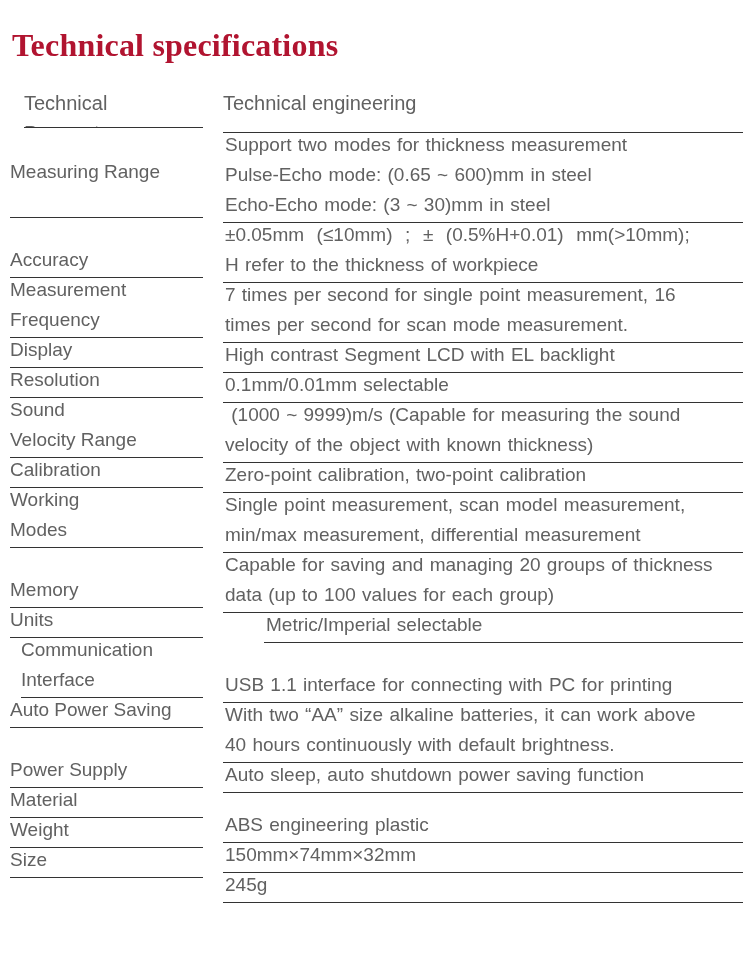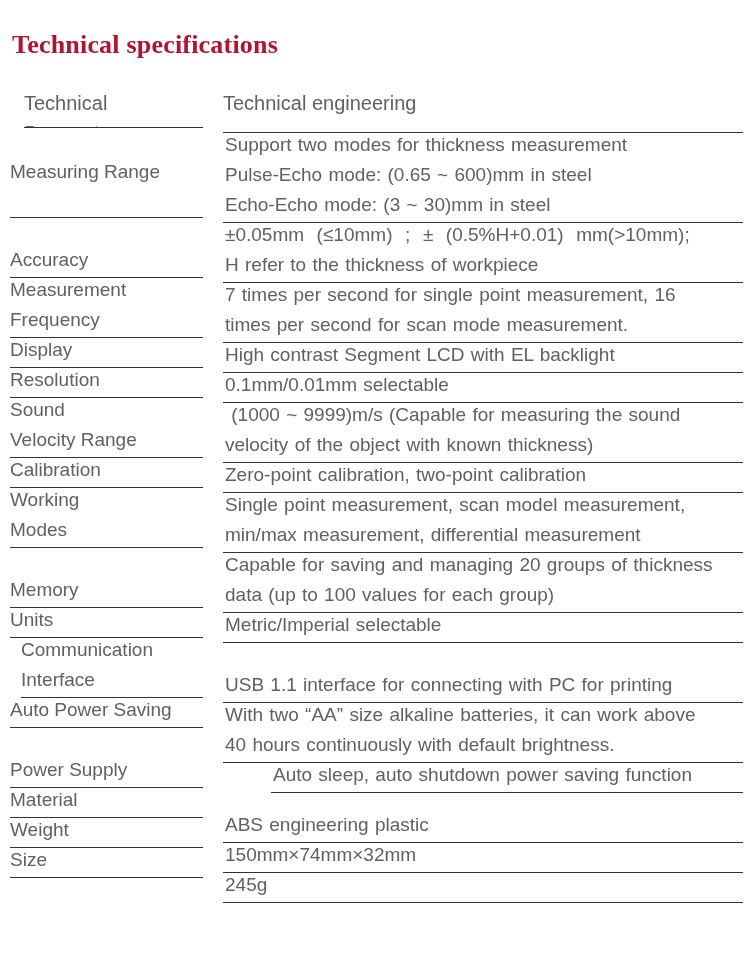--- a/index.html
+++ b/index.html
@@ -7,21 +7,21 @@
   body {
     width: 750px; height: 975px;
     font-family: "Liberation Sans", sans-serif;
     color: #616161;
     overflow: hidden;
   }
   .page { padding: 0 7px 0 10px; }
   .title {
     font-family: "Liberation Serif", serif;
     font-weight: 700;
-    font-size: 26px;
+    font-size: 32px;
     line-height: 30px;
     margin: 30px 0 0 2px;
     letter-spacing: 0.2px;
   }
   .spec-table { margin-top: 26px; display: flex; }
   .col { display: flex; flex-direction: column; }
   .col.left  { width: 193px; margin-right: 20px; }
   .col.right { width: 520px; }
   .cell {
     font-size: 19px;
@@ -87,23 +87,23 @@
 times per second for scan mode measurement.</div>
         <div class="cell value" style="height: 30px;">High contrast Segment LCD with EL backlight</div>
         <div class="cell value" style="height: 30px;">0.1mm/0.01mm selectable</div>
         <div class="cell value" style="height: 60px;"> (1000 ~ 9999)m/s (Capable for measuring the sound
 velocity of the object with known thickness)</div>
         <div class="cell value" style="height: 30px;">Zero-point calibration, two-point calibration</div>
         <div class="cell value" style="height: 60px;">Single point measurement, scan model measurement,
 min/max measurement, differential measurement</div>
         <div class="cell value" style="height: 60px;">Capable for saving and managing 20 groups of thickness
 data (up to 100 values for each group)</div>
-        <div class="cell value" style="height: 30px;">Metric/Imperial selectable</div>
+        <div class="cell value" style="height: 30px; margin-left: 41px;">Metric/Imperial selectable</div>
         <div class="cell value" style="height: 60px;">USB 1.1 interface for connecting with PC for printing</div>
         <div class="cell value" style="height: 60px;">With two “AA” size alkaline batteries, it can work above
 40 hours continuously with default brightness.</div>
-        <div class="cell value" style="height: 30px; margin-left: 48px;">Auto sleep, auto shutdown power saving function</div>
+        <div class="cell value" style="height: 30px;">Auto sleep, auto shutdown power saving function</div>
         <div class="cell value" style="height: 30px; margin-top: 20px;">ABS engineering plastic</div>
         <div class="cell value" style="height: 30px;">150mm×74mm×32mm</div>
         <div class="cell value" style="height: 30px;">245g</div>
       </div>
   </div>
 </div>
 
 </body></html>

